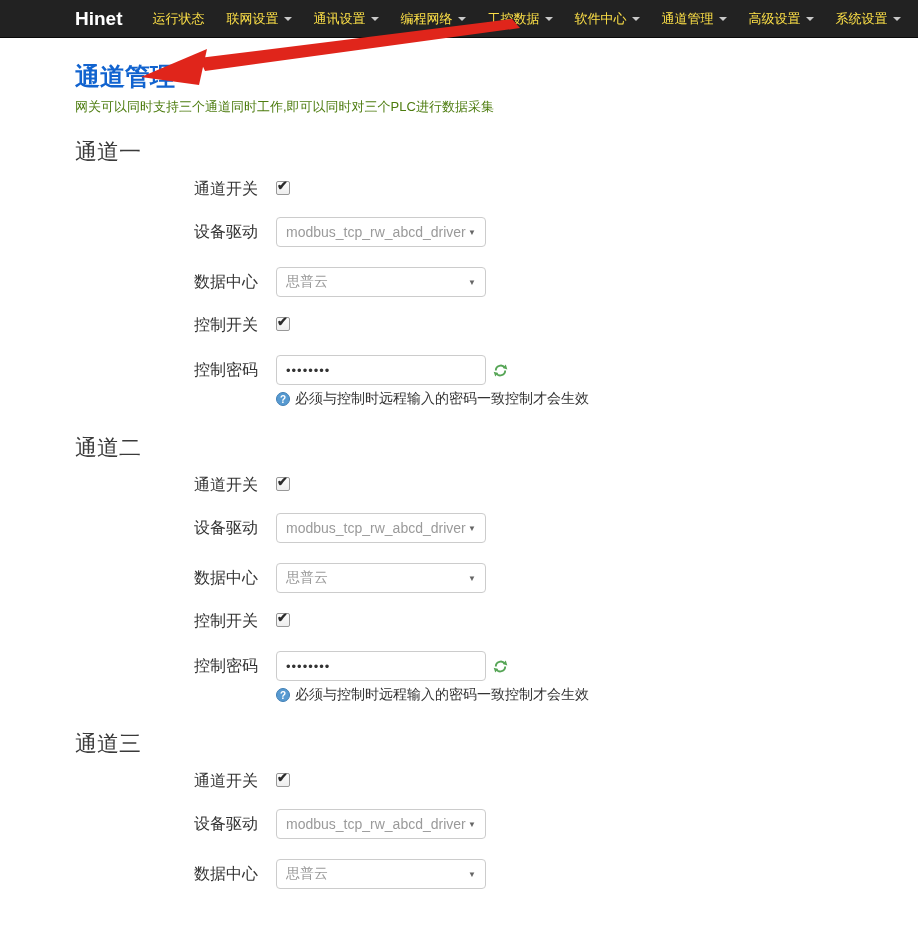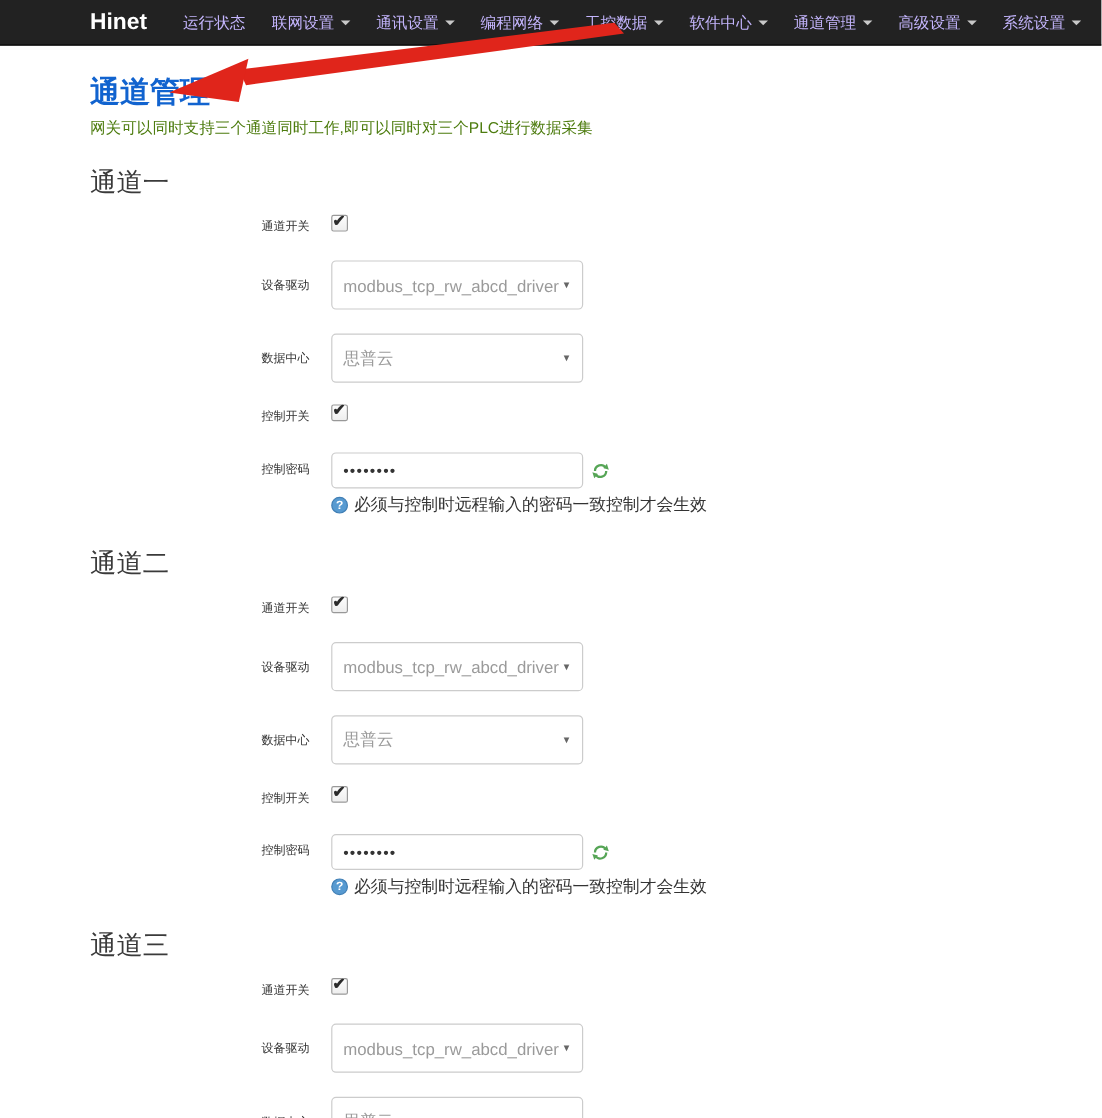--- a/index.html
+++ b/index.html
@@ -3,21 +3,21 @@
 <meta charset="utf-8">
 <style>
   * { margin:0; padding:0; box-sizing:border-box; }
   html,body { width:918px; height:932px; overflow:hidden; background:#fff;
               font-family:"Liberation Sans", sans-serif; }
 
   
   .navbar { height:38px; background:#222; border-bottom:1px solid #090909;
             display:flex; align-items:center; padding-left:75px; white-space:nowrap; }
   .brand { color:#fff; font-size:19px; font-weight:bold; margin-right:30px; cursor:pointer; }
-  .nav-item { color:#c4b5fd; font-size:13px; margin-right:22px; cursor:pointer;
+  .nav-item { color:#fde047; font-size:13px; margin-right:22px; cursor:pointer;
               display:inline-flex; align-items:center; }
   .nav-caret { display:inline-block; width:0; height:0; margin-left:5px;
                border-top:4px solid #c9c9c9; border-left:4px solid transparent;
                border-right:4px solid transparent; }
 
   
   .arrow-overlay { position:absolute; left:0; top:0; width:918px; height:120px;
                    pointer-events:none; z-index:20; }
 
   
@@ -25,31 +25,31 @@
   .page-title { color:#1163cf; font-size:25px; font-weight:bold; margin:22px 0 5px 75px; }
   .page-desc { font-size:13px; color:#4d7c0f; margin-left:75px; }
 
   .section-title { font-size:22px; font-weight:400; color:#3a3a3a; margin:21px 0 12px 75px; }
   .section { margin-bottom:25px; }
 
   .form-row { display:grid; grid-template-columns:258px auto; column-gap:18px;
               align-items:center; margin-bottom:20px; }
   .form-row.tall { align-items:start; margin-bottom:0; }
   .form-row.tall .form-label { line-height:30px; }
-  .form-label { text-align:right; font-size:10px; color:#333; }
+  .form-label { text-align:right; font-size:16px; color:#333; }
 
   
   .checkbox { width:14px; height:14px; border:1px solid #989898; border-radius:2px;
               background:linear-gradient(#fdfdfd,#eee); position:relative; cursor:pointer;
               display:inline-block; }
   .checkbox .check-glyph { position:absolute; left:0px; top:-3px; font-size:13px;
               color:#2b2b2b; font-weight:bold; line-height:1; }
 
   
-  .select { width:210px; height:41px; border:1px solid #ccc; border-radius:4px;
+  .select { width:210px; height:30px; border:1px solid #ccc; border-radius:4px;
             background:#fff; display:flex; align-items:center; justify-content:space-between;
             padding:0 9px; cursor:pointer; }
   .select .select-value { color:#9a9a9a; font-size:14px; }
   .select .select-caret { color:#666; font-size:8px; }
 
   
   .pw-wrap { display:flex; align-items:center; }
   .pw-input { width:210px; height:30px; border:1px solid #ccc; border-radius:4px;
               padding:0 9px; font-size:13px; color:#333; letter-spacing:1px;
               font-family:"Liberation Sans", sans-serif; outline:none; }

